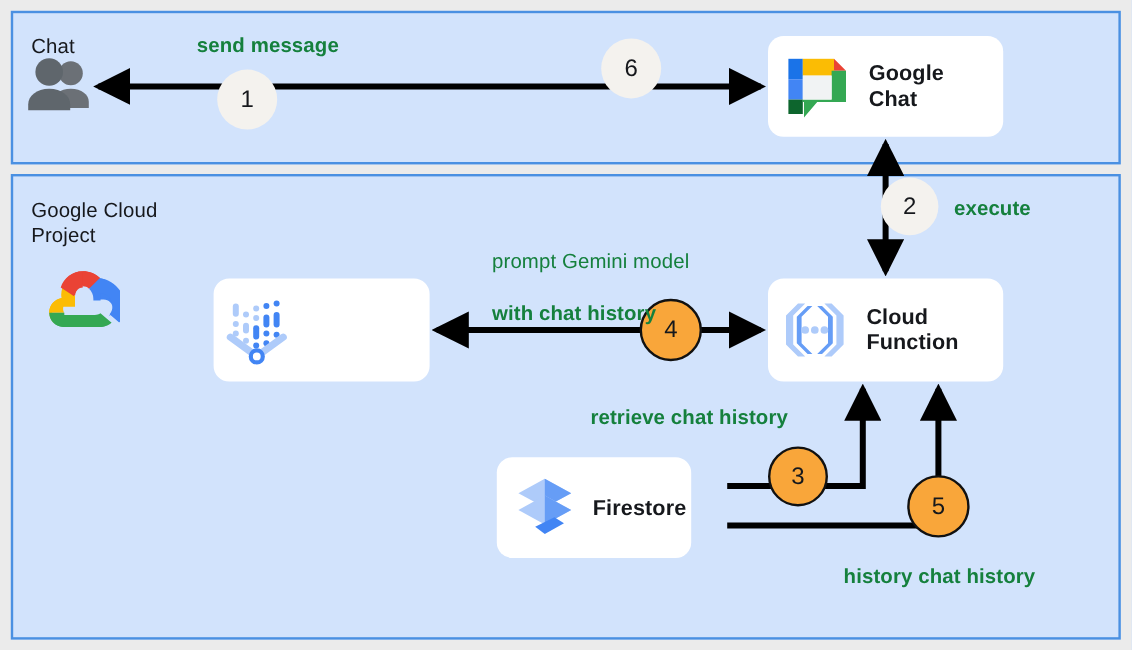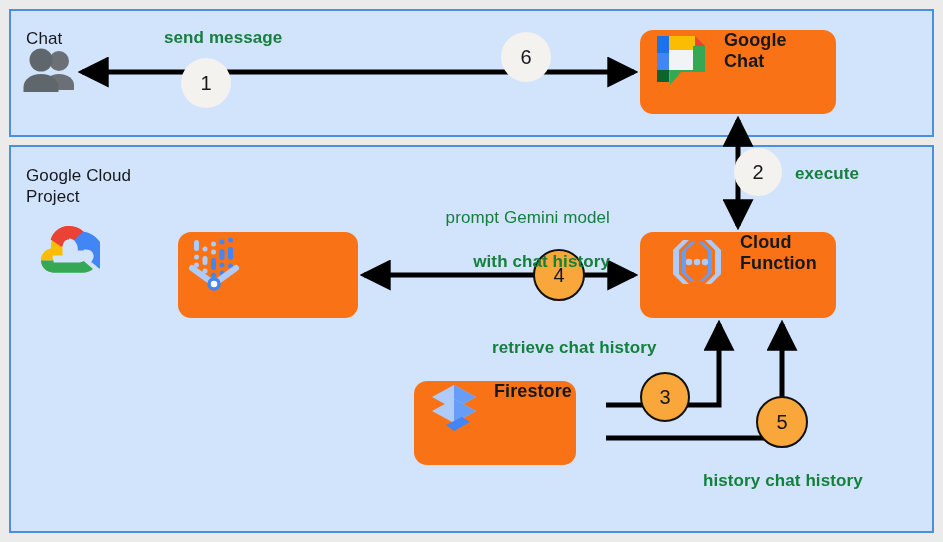--- a/index.html
+++ b/index.html
@@ -17,58 +17,58 @@
 
   .panel-title{
     position:absolute;color:#16181c;font-size:17px;line-height:21px;
     font-weight:400;letter-spacing:0.1px;white-space:pre-line;
   }
   #title-user{left:26px;top:28px;}
   #title-gcp{left:26px;top:165px;}
 
   
   .card{
-    position:absolute;background:#f97316;border-radius:13px;
-    display:flex;box-sizing:border-box;
+    position:absolute;background:#ffffff;border-radius:13px;
+    display:flex;align-items:center;box-sizing:border-box;
   }
   .card-label{
     font-weight:700;font-size:18px;line-height:21px;color:#16181c;
     white-space:pre-line;letter-spacing:0.1px;
   }
   .card-icon{flex:none;display:flex;align-items:center;justify-content:center;}
 
   #card-gchat{left:640px;top:30px;width:196px;height:84px;padding-left:10px;}
   #card-gchat .card-icon{width:62px;height:58px;}
   #card-gchat .card-label{margin-left:12px;}
 
   #card-vertex{left:178px;top:232px;width:180px;height:86px;padding-left:10px;}
   #card-vertex .card-icon{width:58px;height:60px;}
   #card-vertex .card-label{margin-left:10px;}
 
-  #card-cf{left:640px;top:232px;width:196px;height:86px;padding-left:26px;}
+  #card-cf{left:640px;top:232px;width:196px;height:86px;padding-left:8px;}
   #card-cf .card-icon{width:62px;height:60px;}
   #card-cf .card-label{margin-left:12px;}
 
   #card-firestore{left:414px;top:381px;width:162px;height:84px;padding-left:12px;}
   #card-firestore .card-icon{width:56px;height:56px;}
   #card-firestore .card-label{margin-left:12px;}
 
   
   #logo-gcloud{position:absolute;left:38px;top:222px;width:62px;height:52px;}
 
   
   .flow-label{
     position:absolute;color:#15803d;font-size:17px;line-height:22px;
     white-space:pre-line;letter-spacing:0.1px;
   }
   .flow-label.bold{font-weight:700;}
   #lab-send{left:164px;top:27px;}
   #lab-answer{left:348px;top:90px;font-weight:700;}
   #lab-exec{left:795px;top:163px;font-weight:700;}
-  #lab-prompt{left:410px;top:185px;text-align:right;width:200px;}
+  #lab-prompt{left:410px;top:185px;text-align:left;width:200px;}
   #lab-prompt .l1{font-weight:400;display:block;}
   #lab-prompt .l2{font-weight:700;display:block;}
   #lab-retrieve{left:492px;top:337px;font-weight:700;}
   #lab-update{left:703px;top:470px;font-weight:700;}
 
   
   .step{
     position:absolute;border-radius:50%;display:flex;align-items:center;
     justify-content:center;font-size:20px;line-height:20px;color:#16181c;
     box-sizing:border-box;

